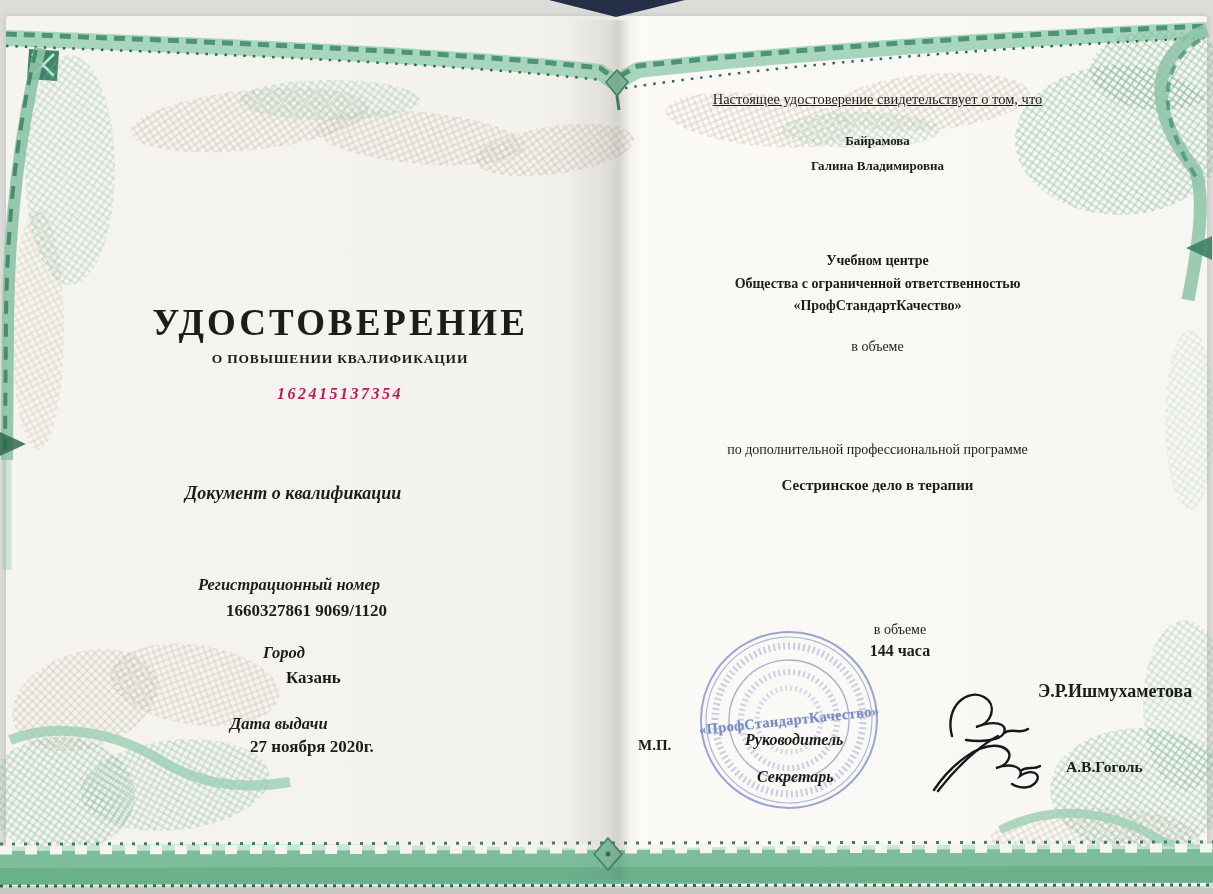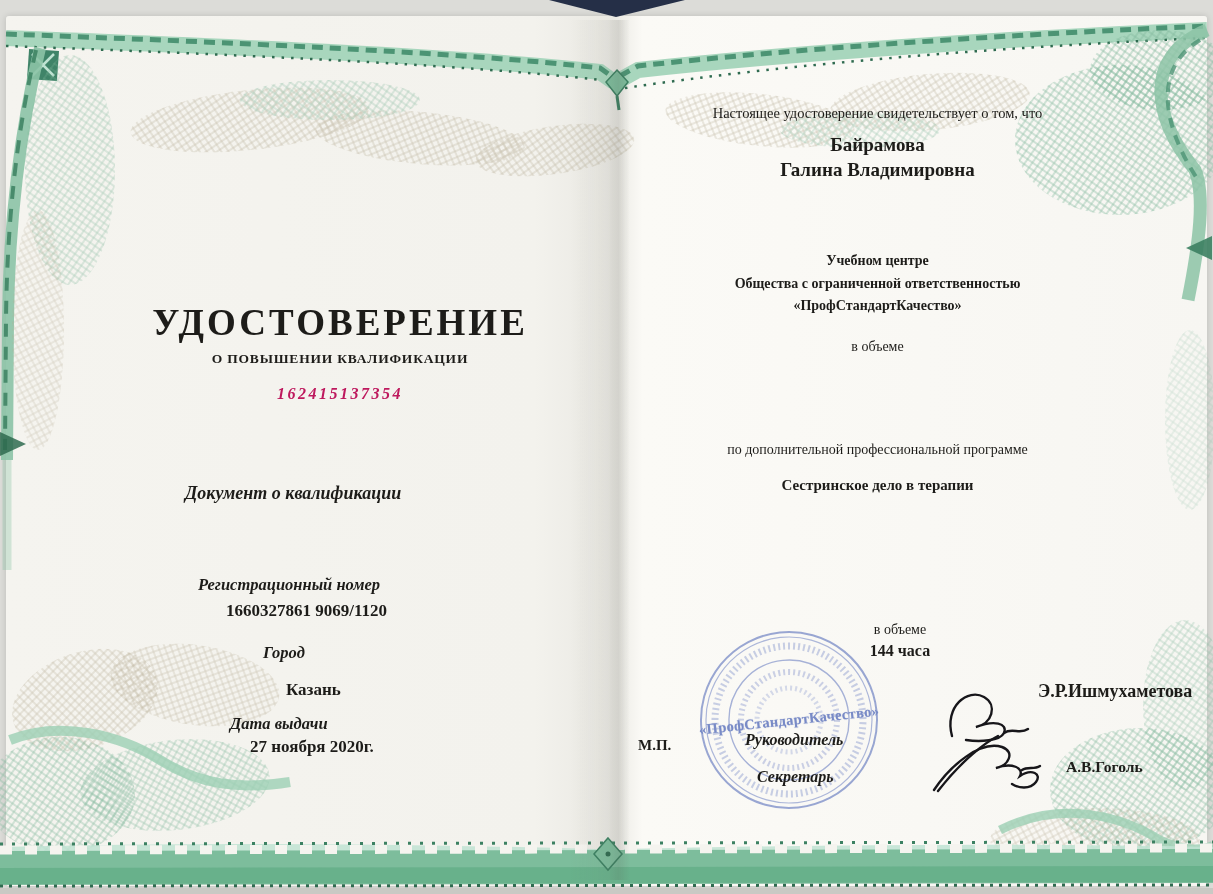--- a/index.html
+++ b/index.html
@@ -14,21 +14,21 @@
   svg.sigs{position:absolute;left:0;top:0;z-index:6;pointer-events:none;}
   .txt{position:absolute;z-index:5;line-height:1.25;}
   .ctr{text-align:center;}
   .b{font-weight:bold;}
   .i{font-style:italic;}
   .lp-title{font-size:37px;font-weight:bold;letter-spacing:3px;}
   .lp-sub{font-size:13.5px;font-weight:bold;letter-spacing:.8px;}
   .lp-serial{font-size:16px;font-weight:bold;font-style:italic;letter-spacing:2.5px;color:#be185d;}
   .small{font-size:14px;}
   .tiny{font-size:13.5px;}
-  .name{font-size:19px;font-weight:bold;}
+  .name{font-size:13px;font-weight:bold;}
   .org{font-size:14px;font-weight:bold;}
   .lbl-i{font-size:16.5px;font-style:italic;font-weight:bold;}
   .val-b{font-size:17px;font-weight:bold;}
   .stamp{position:absolute;left:693px;top:626px;width:192px;height:188px;z-index:3;
          transform:rotate(-6deg);opacity:.9;}
   .stamp-text{position:absolute;left:-4px;right:-4px;top:86px;text-align:center;
               color:#6b7fc2;font-size:14.5px;font-weight:bold;letter-spacing:.3px;
               text-shadow:0 0 1px rgba(107,127,194,.5);}
 </style>
 </head>
@@ -125,26 +125,26 @@
   <div class="txt ctr lp-title" style="left:110px;top:300px;width:460px;">УДОСТОВЕРЕНИЕ</div>
   <div class="txt ctr lp-sub" style="left:110px;top:351px;width:460px;">О ПОВЫШЕНИИ КВАЛИФИКАЦИИ</div>
   <div class="txt ctr lp-serial" style="left:110px;top:384px;width:460px;">162415137354</div>
 
   <div class="txt i" style="left:185px;top:482px;font-size:18px;font-weight:bold;">Документ о квалификации</div>
 
   <div class="txt i lbl-i" style="left:198px;top:575px;">Регистрационный номер</div>
   <div class="txt val-b" style="left:226px;top:600px;">1660327861 9069/1120</div>
 
   <div class="txt i lbl-i" style="left:263px;top:643px;">Город</div>
-  <div class="txt val-b" style="left:286px;top:667px;margin-top:12px;">Казань</div>
+  <div class="txt val-b" style="left:286px;top:667px;">Казань</div>
 
   <div class="txt i lbl-i" style="left:230px;top:714px;">Дата выдачи</div>
   <div class="txt val-b" style="left:250px;top:736px;">27 ноября 2020г.</div>
 
-  <div class="txt ctr small" style="left:640px;top:104px;width:475px;font-size:14.5px;">Настоящее удостоверение свидетельствует о том, что</div>
+  <div class="txt ctr small" style="left:640px;top:90px;width:475px;font-size:14.5px;text-decoration:underline;">Настоящее удостоверение свидетельствует о том, что</div>
   <div class="txt ctr name" style="left:640px;top:133px;width:475px;">Байрамова</div>
   <div class="txt ctr name" style="left:640px;top:158px;width:475px;">Галина Владимировна</div>
 
   <div class="txt ctr org" style="left:640px;top:252px;width:475px;">Учебном центре</div>
   <div class="txt ctr org" style="left:640px;top:275px;width:475px;">Общества с ограниченной ответственностью</div>
   <div class="txt ctr org" style="left:640px;top:297px;width:475px;">«ПрофСтандартКачество»</div>
 
   <div class="txt ctr small" style="left:640px;top:338px;width:475px;">в объеме</div>
 
   <div class="txt ctr small" style="left:640px;top:441px;width:475px;">по дополнительной профессиональной программе</div>

